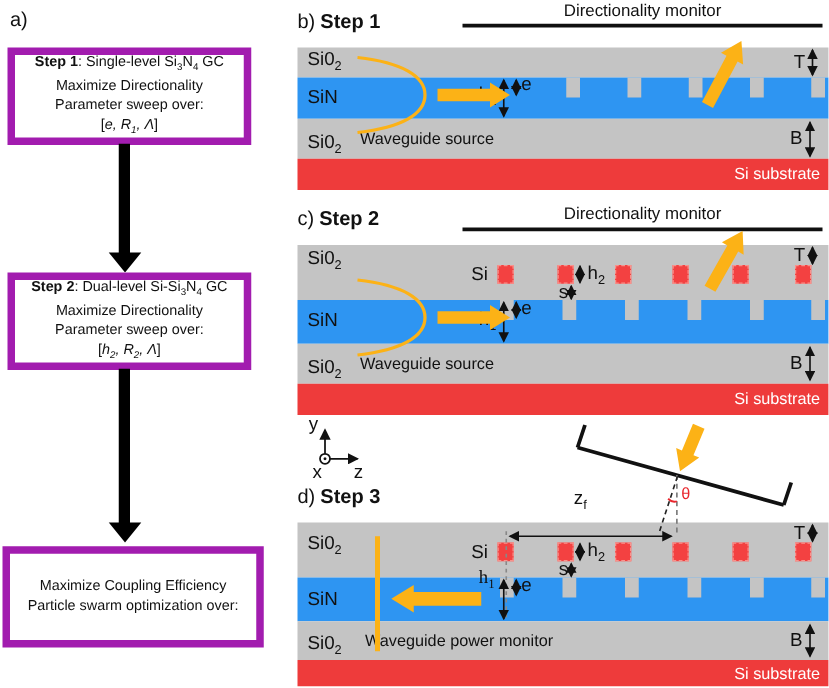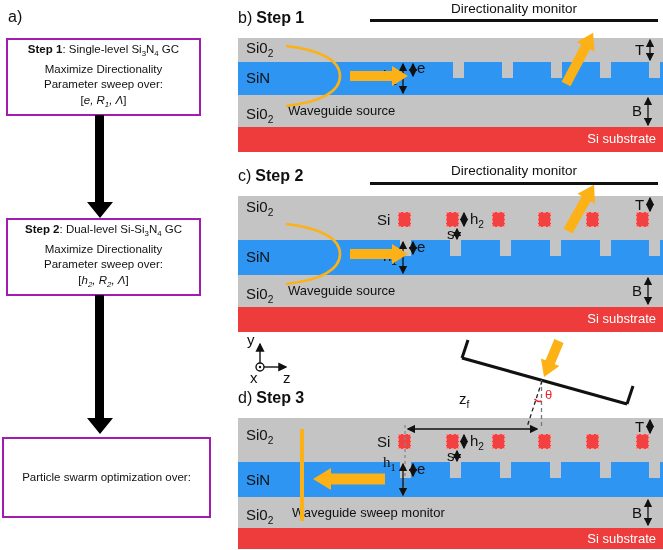--- a/index.html
+++ b/index.html
@@ -1,21 +1,21 @@
 <!DOCTYPE html>
 <html style="--gray: #c4c4c4; --blue: #2e95f2; --red: #ee3b3b; --sired: #f34141; --dashred: #f9928c; --yellow: #fcb216; --thetared: #e8262d; --ink: #111111;"><head>
 <meta charset="utf-8">
 <style>
   html,body{margin:0;padding:0;background:#fff;}
   #canvas{position:relative;width:663px;height:550px;background:#fff;overflow:hidden;
           font-family:"Liberation Sans", sans-serif;color:#111;}
   #canvas *{box-sizing:border-box;}
   sub{font-size:0.68em;}
   
-  .fbox{position:absolute;border:2px solid #a21caf;background:#fff;display:flex;flex-direction:column;
+  .fbox{position:absolute;border:6px solid #a21caf;background:#fff;display:flex;flex-direction:column;
         justify-content:center;align-items:center;text-align:center;font-size:11.5px;line-height:15.5px;}
   .ashaft{position:absolute;width:9px;background:#000;}
   .ahead{position:absolute;width:0;height:0;border-left:13px solid transparent;border-right:13px solid transparent;
          border-top:16px solid #000;}
   
   .layer{position:absolute;}
   .gray{background:var(--gray,#c4c4c4);}
   .blue{background:var(--blue,#2e95f2);}
   .redl{background:var(--red,#ee3b3b);}
   .slot{position:absolute;width:11px;height:16px;background:var(--gray,#c4c4c4);}
@@ -51,20 +51,21 @@
   <div class="fbox" style="left:6px;top:218px;width:195px;height:78px;">
     <div><b>Step 2</b>: Dual-level Si-Si<sub>3</sub>N<sub>4</sub> GC</div>
     <div>Maximize Directionality</div>
     <div>Parameter sweep over:</div>
     <div>[<i>h<sub>2</sub>, R<sub>2</sub>, Λ</i>]</div>
   </div>
   <div class="ashaft" style="left:95px;top:295px;height:124px;"></div>
   <div class="ahead" style="left:87px;top:418px;"></div>
 
   <div class="fbox" style="left:2px;top:437px;width:209px;height:81px;">
+    <div>Maximize Coupling Efficiency</div>
     <div>Particle swarm optimization over:</div>
   </div>
 
   <div class="mon-text" style="left:370px;top:1px;">Directionality monitor</div>
   <div class="mon-line" style="left:370px;top:19px;width:288px;"></div>
   <div class="ptag" style="left:238px;top:9px;"><span>b)</span><b>Step 1</b></div>
 
   <div class="layer gray" style="left:238px;top:38px;width:425px;height:24px;"></div>
   <div class="layer blue" style="left:238px;top:62px;width:425px;height:33px;"></div>
   <div class="slot" style="left:453px;top:62px;"></div>
@@ -144,21 +145,21 @@
   <div class="lab" style="left:246px;top:428px;">Si0<sub>2</sub></div>
   <div class="lab" style="left:459px;top:392px;width:26px;text-align:left;">z<sub>f</sub></div>
   <div class="lab theta" style="left:545px;top:388px;">θ</div>
   <div class="lab" style="left:377px;top:435px;">Si</div>
   <div class="lab" style="left:470px;top:434px;">h<sub>2</sub></div>
   <div class="lab" style="left:447px;top:449px;">s</div>
   <div class="lab" style="left:246px;top:473px;">SiN</div>
   <div class="lab" style="left:383px;top:456px;font-family:Liberation Serif, serif;">h<sub>1</sub></div>
   <div class="lab" style="left:417px;top:462px;">e</div>
   <div class="lab" style="left:246px;top:508px;">Si0<sub>2</sub></div>
-  <div class="lab13" style="left:292px;top:506px;">Waveguide sweep monitor</div>
+  <div class="lab13" style="left:292px;top:506px;">Waveguide power monitor</div>
   <div class="lab13 white rt" style="left:500px;top:532px;width:156px;">Si substrate</div>
   <div class="lab" style="left:635px;top:420px;">T</div>
   <div class="lab" style="left:632px;top:506px;">B</div>
 
   <svg class="overlay" width="663" height="550" viewBox="0 0 663 550">
     <defs>
       <marker id="ah" viewBox="0 0 10 10" refX="8.5" refY="5" markerWidth="6.5" markerHeight="6.5" orient="auto-start-reverse">
         <path d="M 0 0 L 10 5 L 0 10 z" fill="#111"></path>
       </marker>
     </defs>

